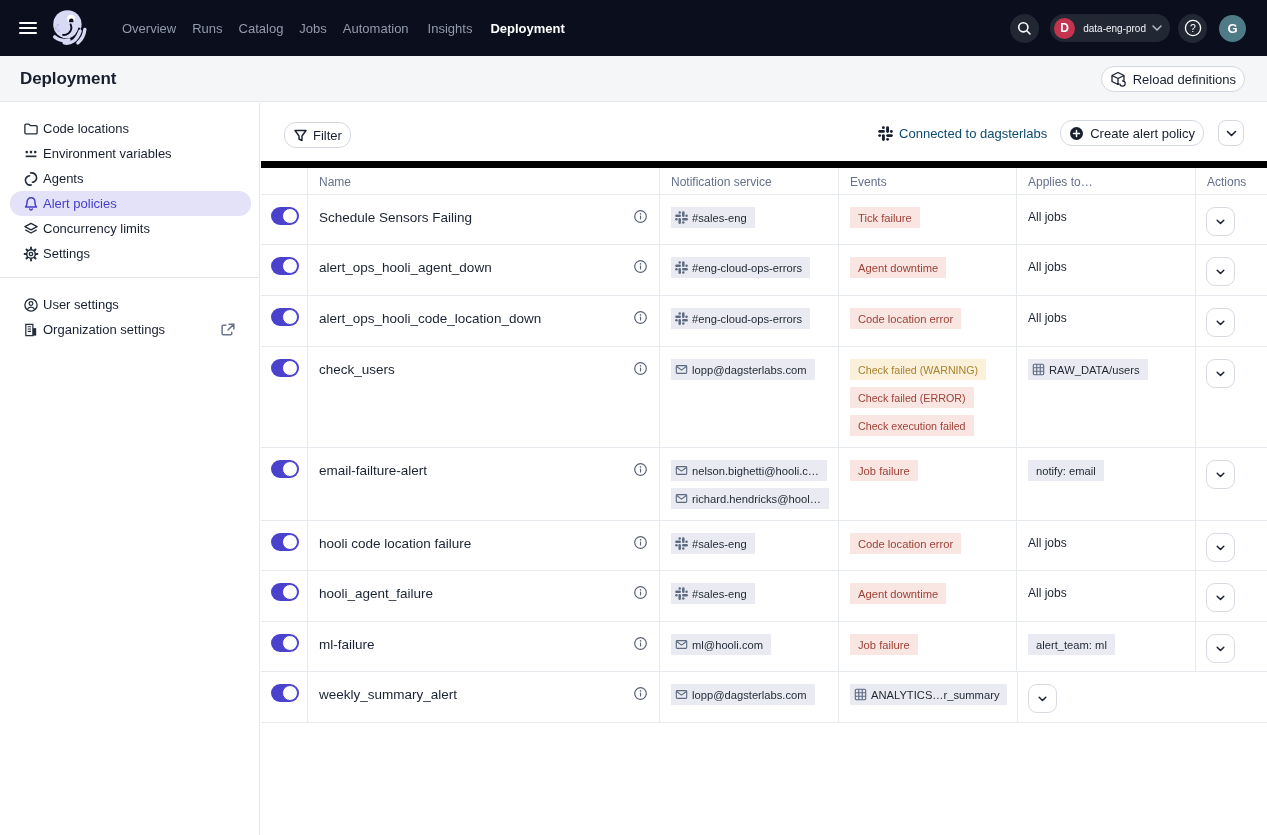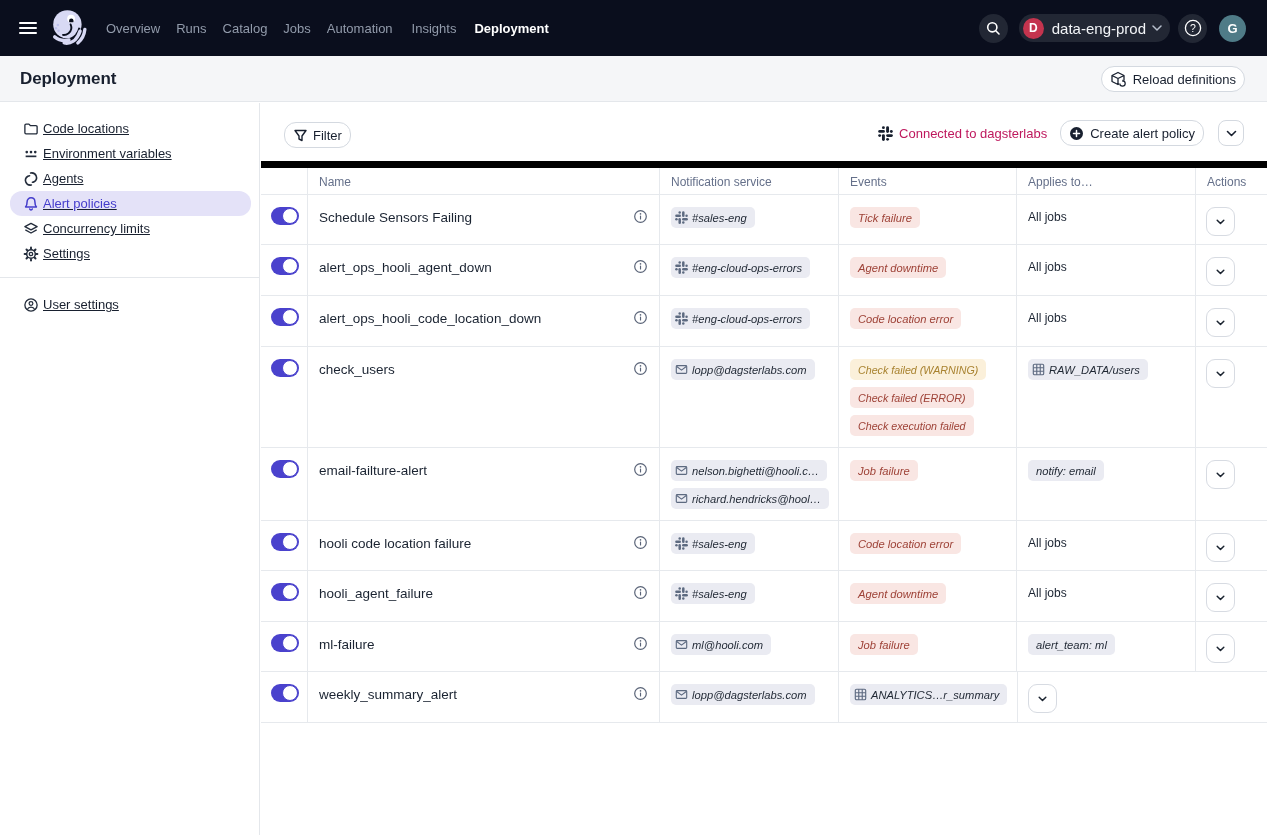--- a/index.html
+++ b/index.html
@@ -1,64 +1,64 @@
 <!DOCTYPE html>
 <html><head>
 <meta charset="utf-8">
 <style>
 * { margin:0; padding:0; box-sizing:border-box; }
 html,body { width:1267px; height:835px; font-family:"Liberation Sans", sans-serif; background:#fff; overflow:hidden; }
 .topnav { position:absolute; top:0; left:0; width:1267px; height:56px; background:#0A0E1D; display:flex; align-items:center; }
 .burger { width:18px; height:12px; margin-left:19px; display:flex; flex-direction:column; justify-content:space-between; }
 .burger div { height:2px; background:#fff; border-radius:1px; }
 .logo { margin-left:13px; width:40px; height:40px; flex:0 0 auto; }
-.navlinks { display:flex; margin-left:8px; }
+.navlinks { display:flex; margin-left:24px; }
 .navlinks a { color:#929BAB; font-size:13px; text-decoration:none; padding:0 8px; }
 .navlinks a.active { color:#fff; font-weight:bold; }
 .navright { margin-left:auto; display:flex; align-items:center; margin-right:21px; }
 .circlebtn { width:29px; height:29px; border-radius:50%; background:#222734; display:flex; align-items:center; justify-content:center; }
 .deppill { height:28px; background:#222734; border-radius:14px; display:flex; align-items:center; padding:0 8px 0 4px; margin:0 8px 0 11px; }
 .deppill .avatar { width:21px; height:21px; border-radius:50%; background:#C4344E; color:#fff; font-size:12px; font-weight:bold; display:flex; align-items:center; justify-content:center; }
-.deppill .dname { color:#F2F4F7; font-size:15px; margin:0 6px 0 8px; }
+.deppill .dname { color:#F2F4F7; font-size:10px; margin:0 6px 0 8px; }
 .gavatar { width:27px; height:27px; border-radius:50%; background:#4F7B87; color:#fff; font-size:13px; font-weight:bold; display:flex; align-items:center; justify-content:center; margin-left:12px; }
 .pagehead { position:absolute; top:56px; left:0; width:1267px; height:46px; background:#F5F6F8; border-bottom:1px solid #E4E7EB; display:flex; align-items:center; }
 .pagehead h1 { font-size:17px; font-weight:600; color:#18202F; margin-left:20px; letter-spacing:-0.1px; }
 .btn { display:inline-flex; align-items:center; background:#fff; border:1px solid #D4D9E0; border-radius:13px; height:26px; font-size:13px; color:#18202F; padding:0 8px; }
 .reloadbtn { position:absolute; right:22px; top:10px; }
-.sidebar { position:absolute; top:103px; left:0; width:260px; height:732px; background:#fff; border-right:1px solid #E4E7EB; padding-top:13px; font-size:13px; color:#18202F;text-decoration:underline; }
+.sidebar { position:absolute; top:103px; left:0; width:260px; height:732px; background:#fff; border-right:1px solid #E4E7EB; padding-top:13px; font-size:13px; color:#18202F; }
 .sitem { height:25px; display:flex; align-items:center; padding-left:23px; position:relative; }
 .sitem svg { width:16px; height:16px; margin-right:4px; flex:0 0 auto; }
 .sitem.sel { background:#E4E2F8; border-radius:12px; margin:0 8px 0 10px; padding-left:13px; color:#443DCB; }
 .sdivider { border-top:1px solid #E4E7EB; margin:11px 0 14px 0; }
 .extlink { position:absolute; right:19px; top:5px; }
 .main { position:absolute; top:103px; left:261px; width:1006px; height:732px; background:#fff; }
 .filterbtn { position:absolute; left:23px; top:19px; border-radius:12px; }
 .toolright { position:absolute; right:23px; top:17px; display:flex; align-items:center; }
-.connected { display:flex; align-items:center; font-size:13px; color:#be185d; margin-right:13px; }
+.connected { display:flex; align-items:center; font-size:13px; color:#0c4a6e; margin-right:13px; }
 .connected svg { margin-right:6px; }
 .createbtn { border-radius:12px; font-weight:400; }
 .caretbtn { width:26px; height:26px; border:1px solid #D4D9E0; border-radius:8px; margin-left:14px; display:flex; align-items:center; justify-content:center; background:#fff; }
 .tbl { position:absolute; top:58px; left:0; width:1006px; border-top:7px solid #000000; }
 .trow { display:flex; border-bottom:1px solid #E6E9ED; }
 .trow > div { border-right:1px solid #E6E9ED; }
 .trow > div:last-child { border-right:none; }
 .c0 { width:47px; }
 .c1 { width:352px; display:flex; }
 .c2 { width:179px; }
 .c3 { width:178px; }
 .c4 { width:179px; }
 .c5 { width:71px; }
 .thead { height:27px; }
 .thead > div { font-size:12px; color:#65708A; padding:7px 0 0 11px; }
 .toggle { width:28px; height:18px; border-radius:9px; background:#4A42CD; margin:12px 0 0 10px; position:relative; }
 .toggle::after { content:""; position:absolute; right:1px; top:1px; width:14px; height:14px; background:#fff; border:1px solid #4A42CD; border-radius:50%; }
 .nametxt { font-size:13.5px; color:#1A2331; padding:15px 0 0 11px; }
 .infoi { margin:15px 12px 0 auto; flex:0 0 auto; }
 .cellpad { padding:12px 0 0 11px; }
-.tag { display:inline-flex; align-items:center; height:21px; border-radius:5px; background:#EAEBF2; color:#1F2733; font-size:11.2px; padding:4px 8px; white-space:nowrap;font-style:italic; }
+.tag { display:inline-flex; align-items:center; height:21px; border-radius:0; background:#EAEBF2; color:#1F2733; font-size:11.2px; padding:4px 8px; white-space:nowrap; }
 .tag.icon { padding-left:4px; }
 .tag svg { margin-right:4px; flex:0 0 auto; }
 .tag.red { background:#F9E6E3; color:#9E4237; }
 .tag.yellow { background:#FBF0DA; color:#A8822F; }
 .tag.sm { font-size:10.7px; }
 .tagcol { display:flex; flex-direction:column; align-items:flex-start; gap:7px; }
 .alljobs { font-size:12px; color:#1A2331; padding:15px 0 0 11px; }
 .actbtn { width:29px; height:29px; border:1px solid #D7DBE2; border-radius:9px; margin:12px 0 0 10px; display:flex; align-items:center; justify-content:center; background:#fff; }
 </style>
 </head>
@@ -184,20 +184,32 @@
   </div>
   <div class="sdivider"></div>
   <div class="sitem">
     <svg width="17" height="17" viewBox="0 0 17 17">
         <circle cx="8.5" cy="8.5" r="6.5" stroke="#232C3B" stroke-width="1.4" fill="none"></circle>
         <circle cx="8.5" cy="7" r="2" stroke="#232C3B" stroke-width="1.3" fill="none"></circle>
         <path d="M4.5 13.3 a4.5 4.5 0 0 1 8 0" stroke="#232C3B" stroke-width="1.3" fill="none"></path>
       </svg>
     User settings
   </div>
+  <div class="sitem">
+    <svg width="17" height="17" viewBox="0 0 17 17">
+        <rect x="3" y="2.5" width="7.5" height="12" stroke="#232C3B" stroke-width="1.3" fill="none"></rect>
+        <path d="M5 5 h3.5 M5 7.5 h3.5 M5 10 h3.5" stroke="#232C3B" stroke-width="1.2"></path>
+        <rect x="10.5" y="6.5" width="3.5" height="8" fill="#232C3B"></rect>
+      </svg>
+    Organization settings
+    <svg class="extlink" width="15" height="15" viewBox="0 0 15 15">
+        <path d="M5.5 3 H3 a1 1 0 0 0 -1 1 v7 a1 1 0 0 0 1 1 h7 a1 1 0 0 0 1 -1 V9.5" stroke="#6A7587" stroke-width="1.4" fill="none" stroke-linecap="round"></path>
+        <path d="M8.5 2 H13 V6.5 M13 2 L7.5 7.5" stroke="#6A7587" stroke-width="1.4" fill="none" stroke-linecap="round" stroke-linejoin="round"></path>
+      </svg>
+  </div>
 </div>
 
 <div class="main">
   <div class="btn filterbtn">
     <svg width="15" height="15" viewBox="0 0 15 15" style="margin-right:5px">
         <path d="M2 2.5 H13 L9 8 V12.5 L6 11 V8 Z" stroke="#18202F" stroke-width="1.4" fill="none" stroke-linejoin="round"></path>
       </svg>
     Filter
   </div>
   <div class="toolright">

